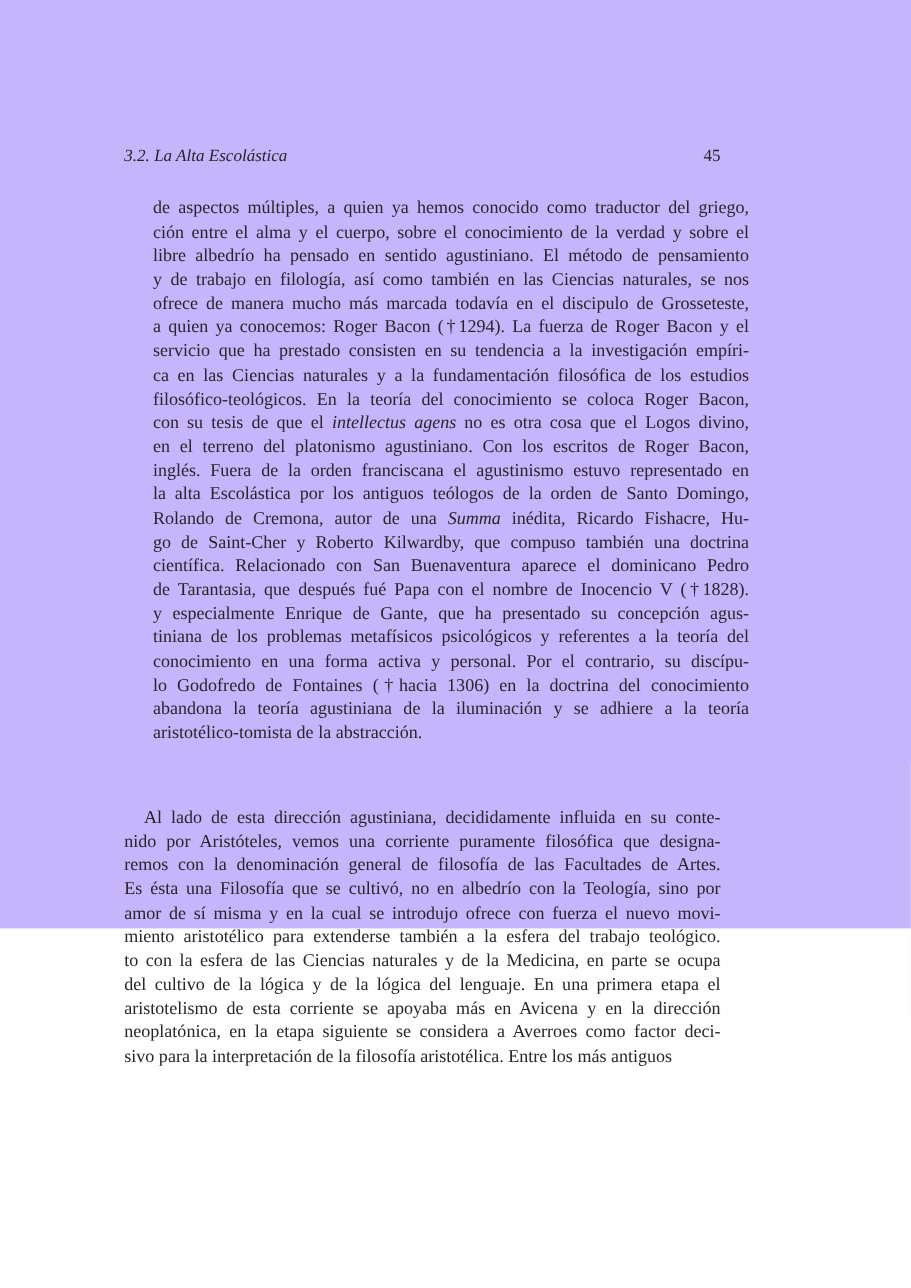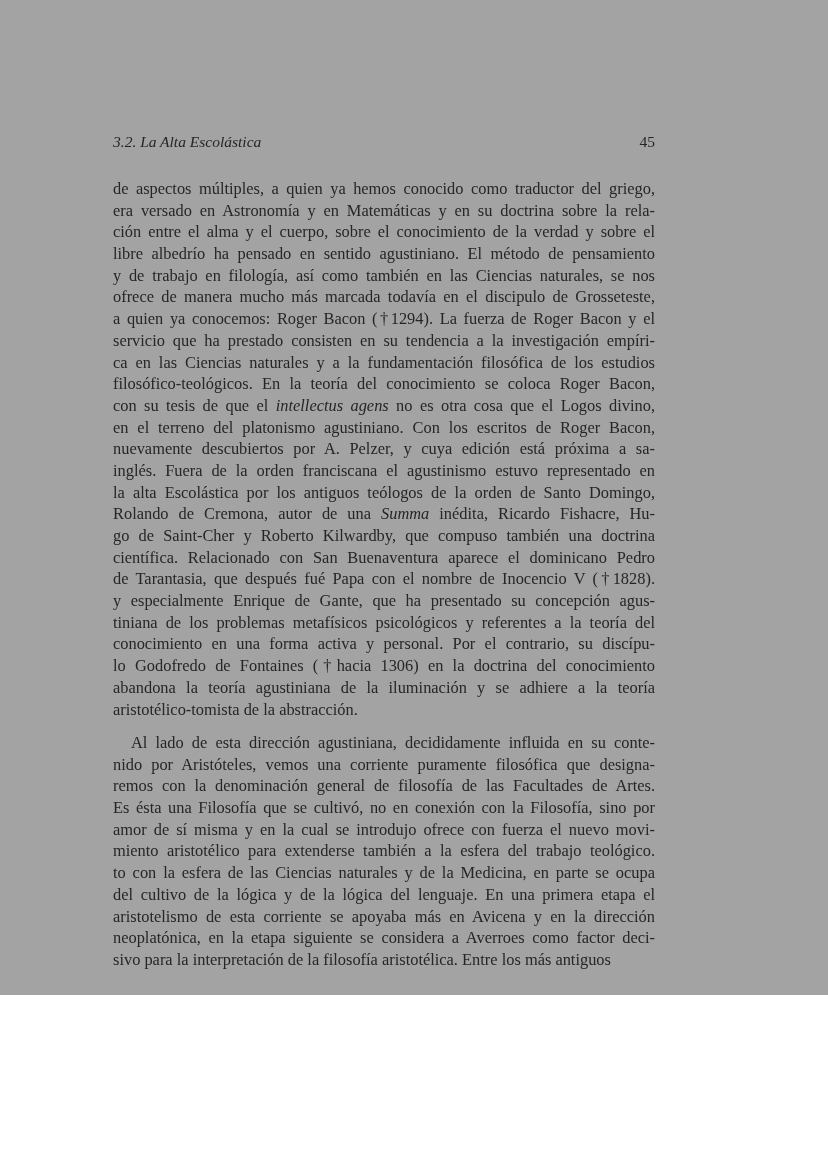--- a/index.html
+++ b/index.html
@@ -12,22 +12,22 @@
       height: 1171px;
       position: relative;
       overflow: hidden;
       font-family: "DejaVu Serif", "Liberation Serif", serif;
       color: #262626;
     }
     .page {
       position: absolute;
       left: 0; top: 0;
       width: 828px;
-      height: 995px;
-      background: #a3a3a3;
+      height: 844px;
+      background: #c4b5fd;
     }
     .running-head {
       position: absolute;
       left: 113px;
       top: 133px;
       width: 542px;
       height: 22px;
       font-family: "Liberation Serif", "DejaVu Serif", serif;
       font-size: 15.5px;
     }
@@ -40,21 +40,21 @@
       position: absolute;
       right: 0; top: 0;
     }
     .body-text {
       position: absolute;
       left: 113px;
       width: 542px;
       font-family: "Liberation Serif", "DejaVu Serif", serif;
       font-size: 16.4px;
     }
-    .para1 { top: 178px; }
+    .para1 { top: 178px; margin-left: 26px; }
     .para2 { top: 732px; }
     .line {
       display: block;
       height: 21.7px;
       line-height: 21.7px;
       white-space: nowrap;
       text-align: justify;
       text-align-last: justify;
       overflow: visible;
     }
@@ -73,50 +73,48 @@
 
 <div class="page">
 
   <div class="running-head">
     <span class="section">3.2. La Alta Escolástica</span>
     <span class="folio">45</span>
   </div>
 
   <div class="body-text para1">
       <span class="line">de aspectos múltiples, a quien ya hemos conocido como traductor del griego,</span>
-      <span class="line">era versado en Astronomía y en Matemáticas y en su doctrina sobre la rela-</span>
       <span class="line">ción entre el alma y el cuerpo, sobre el conocimiento de la verdad y sobre el</span>
       <span class="line">libre albedrío ha pensado en sentido agustiniano. El método de pensamiento</span>
       <span class="line">y de trabajo en filología, así como también en las Ciencias naturales, se nos</span>
       <span class="line">ofrece de manera mucho más marcada todavía en el discipulo de Grosseteste,</span>
       <span class="line">a quien ya conocemos: Roger Bacon (†1294). La fuerza de Roger Bacon y el</span>
       <span class="line">servicio que ha prestado consisten en su tendencia a la investigación empíri-</span>
       <span class="line">ca en las Ciencias naturales y a la fundamentación filosófica de los estudios</span>
       <span class="line">filosófico-teológicos. En la teoría del conocimiento se coloca Roger Bacon,</span>
       <span class="line"><span>con su tesis de que el </span><em>intellectus agens</em><span> no es otra cosa que el Logos divino,</span></span>
       <span class="line">en el terreno del platonismo agustiniano. Con los escritos de Roger Bacon,</span>
-      <span class="line">nuevamente descubiertos por A. Pelzer, y cuya edición está próxima a sa-</span>
       <span class="line">inglés. Fuera de la orden franciscana el agustinismo estuvo representado en</span>
       <span class="line">la alta Escolástica por los antiguos teólogos de la orden de Santo Domingo,</span>
       <span class="line"><span>Rolando de Cremona, autor de una </span><em>Summa</em><span> inédita, Ricardo Fishacre, Hu-</span></span>
       <span class="line">go de Saint-Cher y Roberto Kilwardby, que compuso también una doctrina</span>
       <span class="line">científica. Relacionado con San Buenaventura aparece el dominicano Pedro</span>
       <span class="line">de Tarantasia, que después fué Papa con el nombre de Inocencio V (†1828).</span>
       <span class="line">y especialmente Enrique de Gante, que ha presentado su concepción agus-</span>
       <span class="line">tiniana de los problemas metafísicos psicológicos y referentes a la teoría del</span>
       <span class="line">conocimiento en una forma activa y personal. Por el contrario, su discípu-</span>
       <span class="line">lo Godofredo de Fontaines (†hacia 1306) en la doctrina del conocimiento</span>
       <span class="line">abandona la teoría agustiniana de la iluminación y se adhiere a la teoría</span>
       <span class="line last">aristotélico-tomista de la abstracción.</span>
     </div>
   <div class="body-text para2">
       <span class="line indent">Al lado de esta dirección agustiniana, decididamente influida en su conte-</span>
       <span class="line">nido por Aristóteles, vemos una corriente puramente filosófica que designa-</span>
       <span class="line">remos con la denominación general de filosofía de las Facultades de Artes.</span>
-      <span class="line">Es ésta una Filosofía que se cultivó, no en conexión con la Filosofía, sino por</span>
+      <span class="line">Es ésta una Filosofía que se cultivó, no en albedrío con la Teología, sino por</span>
       <span class="line">amor de sí misma y en la cual se introdujo ofrece con fuerza el nuevo movi-</span>
       <span class="line">miento aristotélico para extenderse también a la esfera del trabajo teológico.</span>
       <span class="line">to con la esfera de las Ciencias naturales y de la Medicina, en parte se ocupa</span>
       <span class="line">del cultivo de la lógica y de la lógica del lenguaje. En una primera etapa el</span>
       <span class="line">aristotelismo de esta corriente se apoyaba más en Avicena y en la dirección</span>
       <span class="line">neoplatónica, en la etapa siguiente se considera a Averroes como factor deci-</span>
       <span class="line last">sivo para la interpretación de la filosofía aristotélica. Entre los más antiguos</span>
     </div>
 
 </div>

